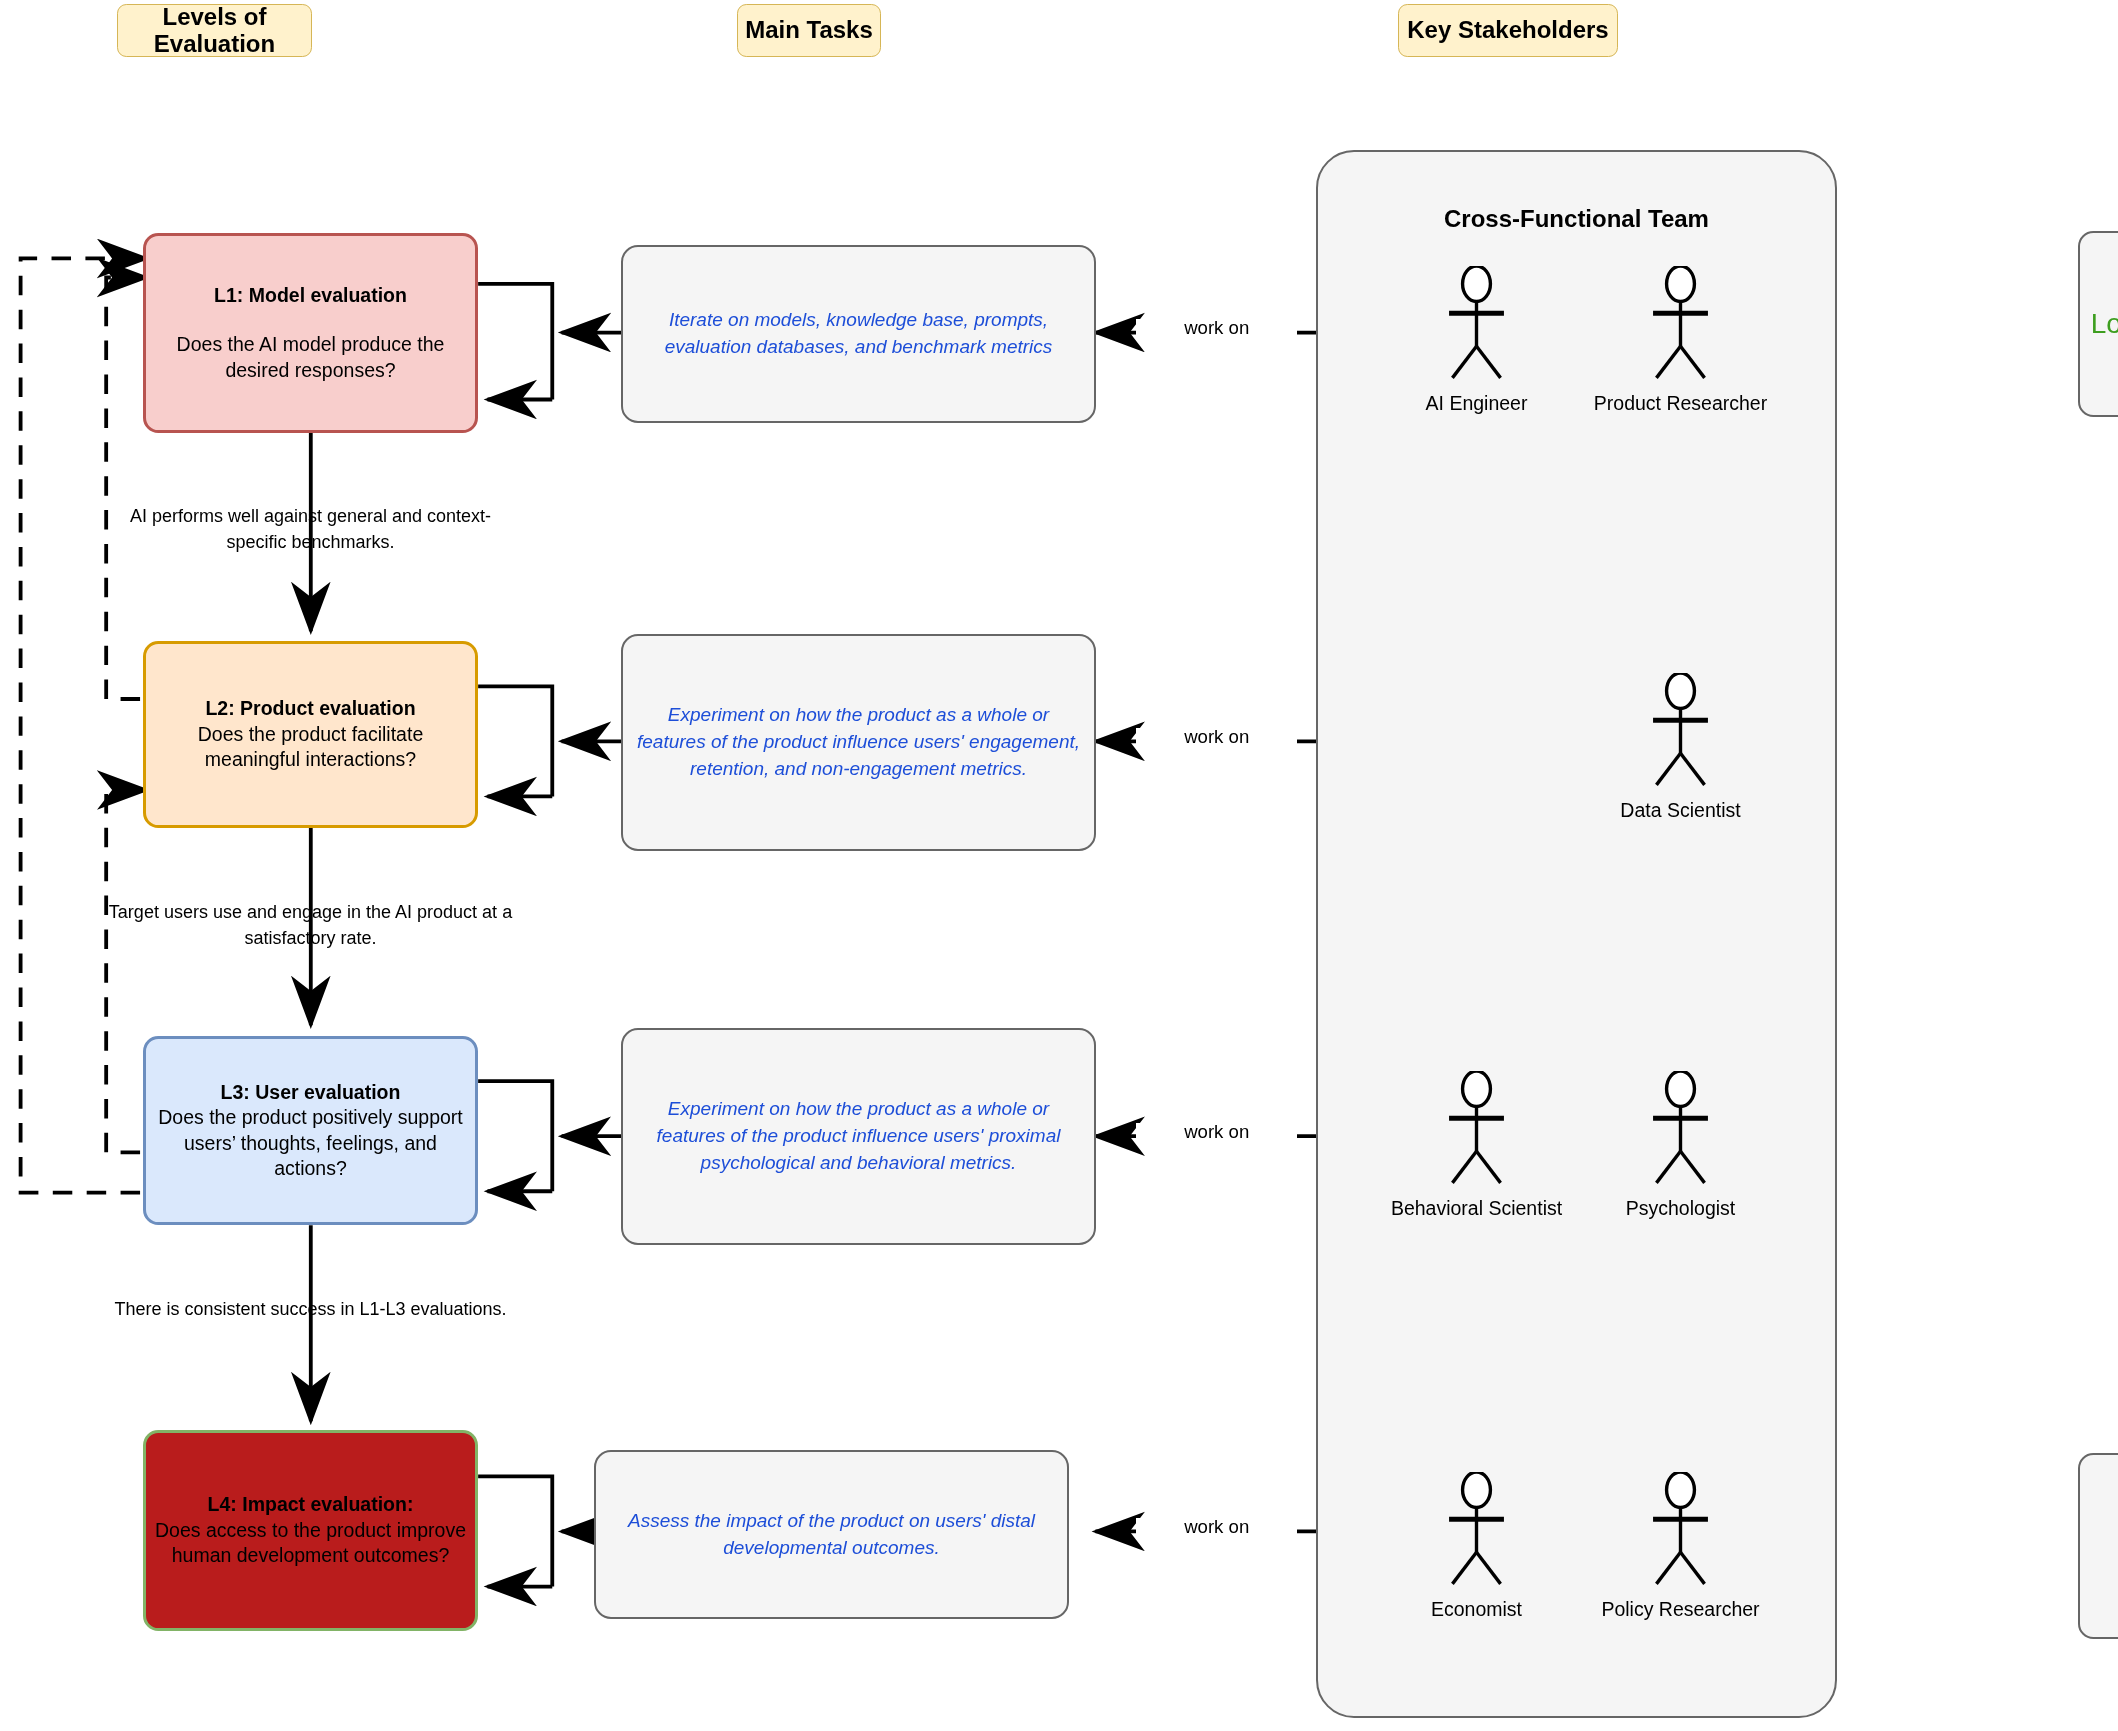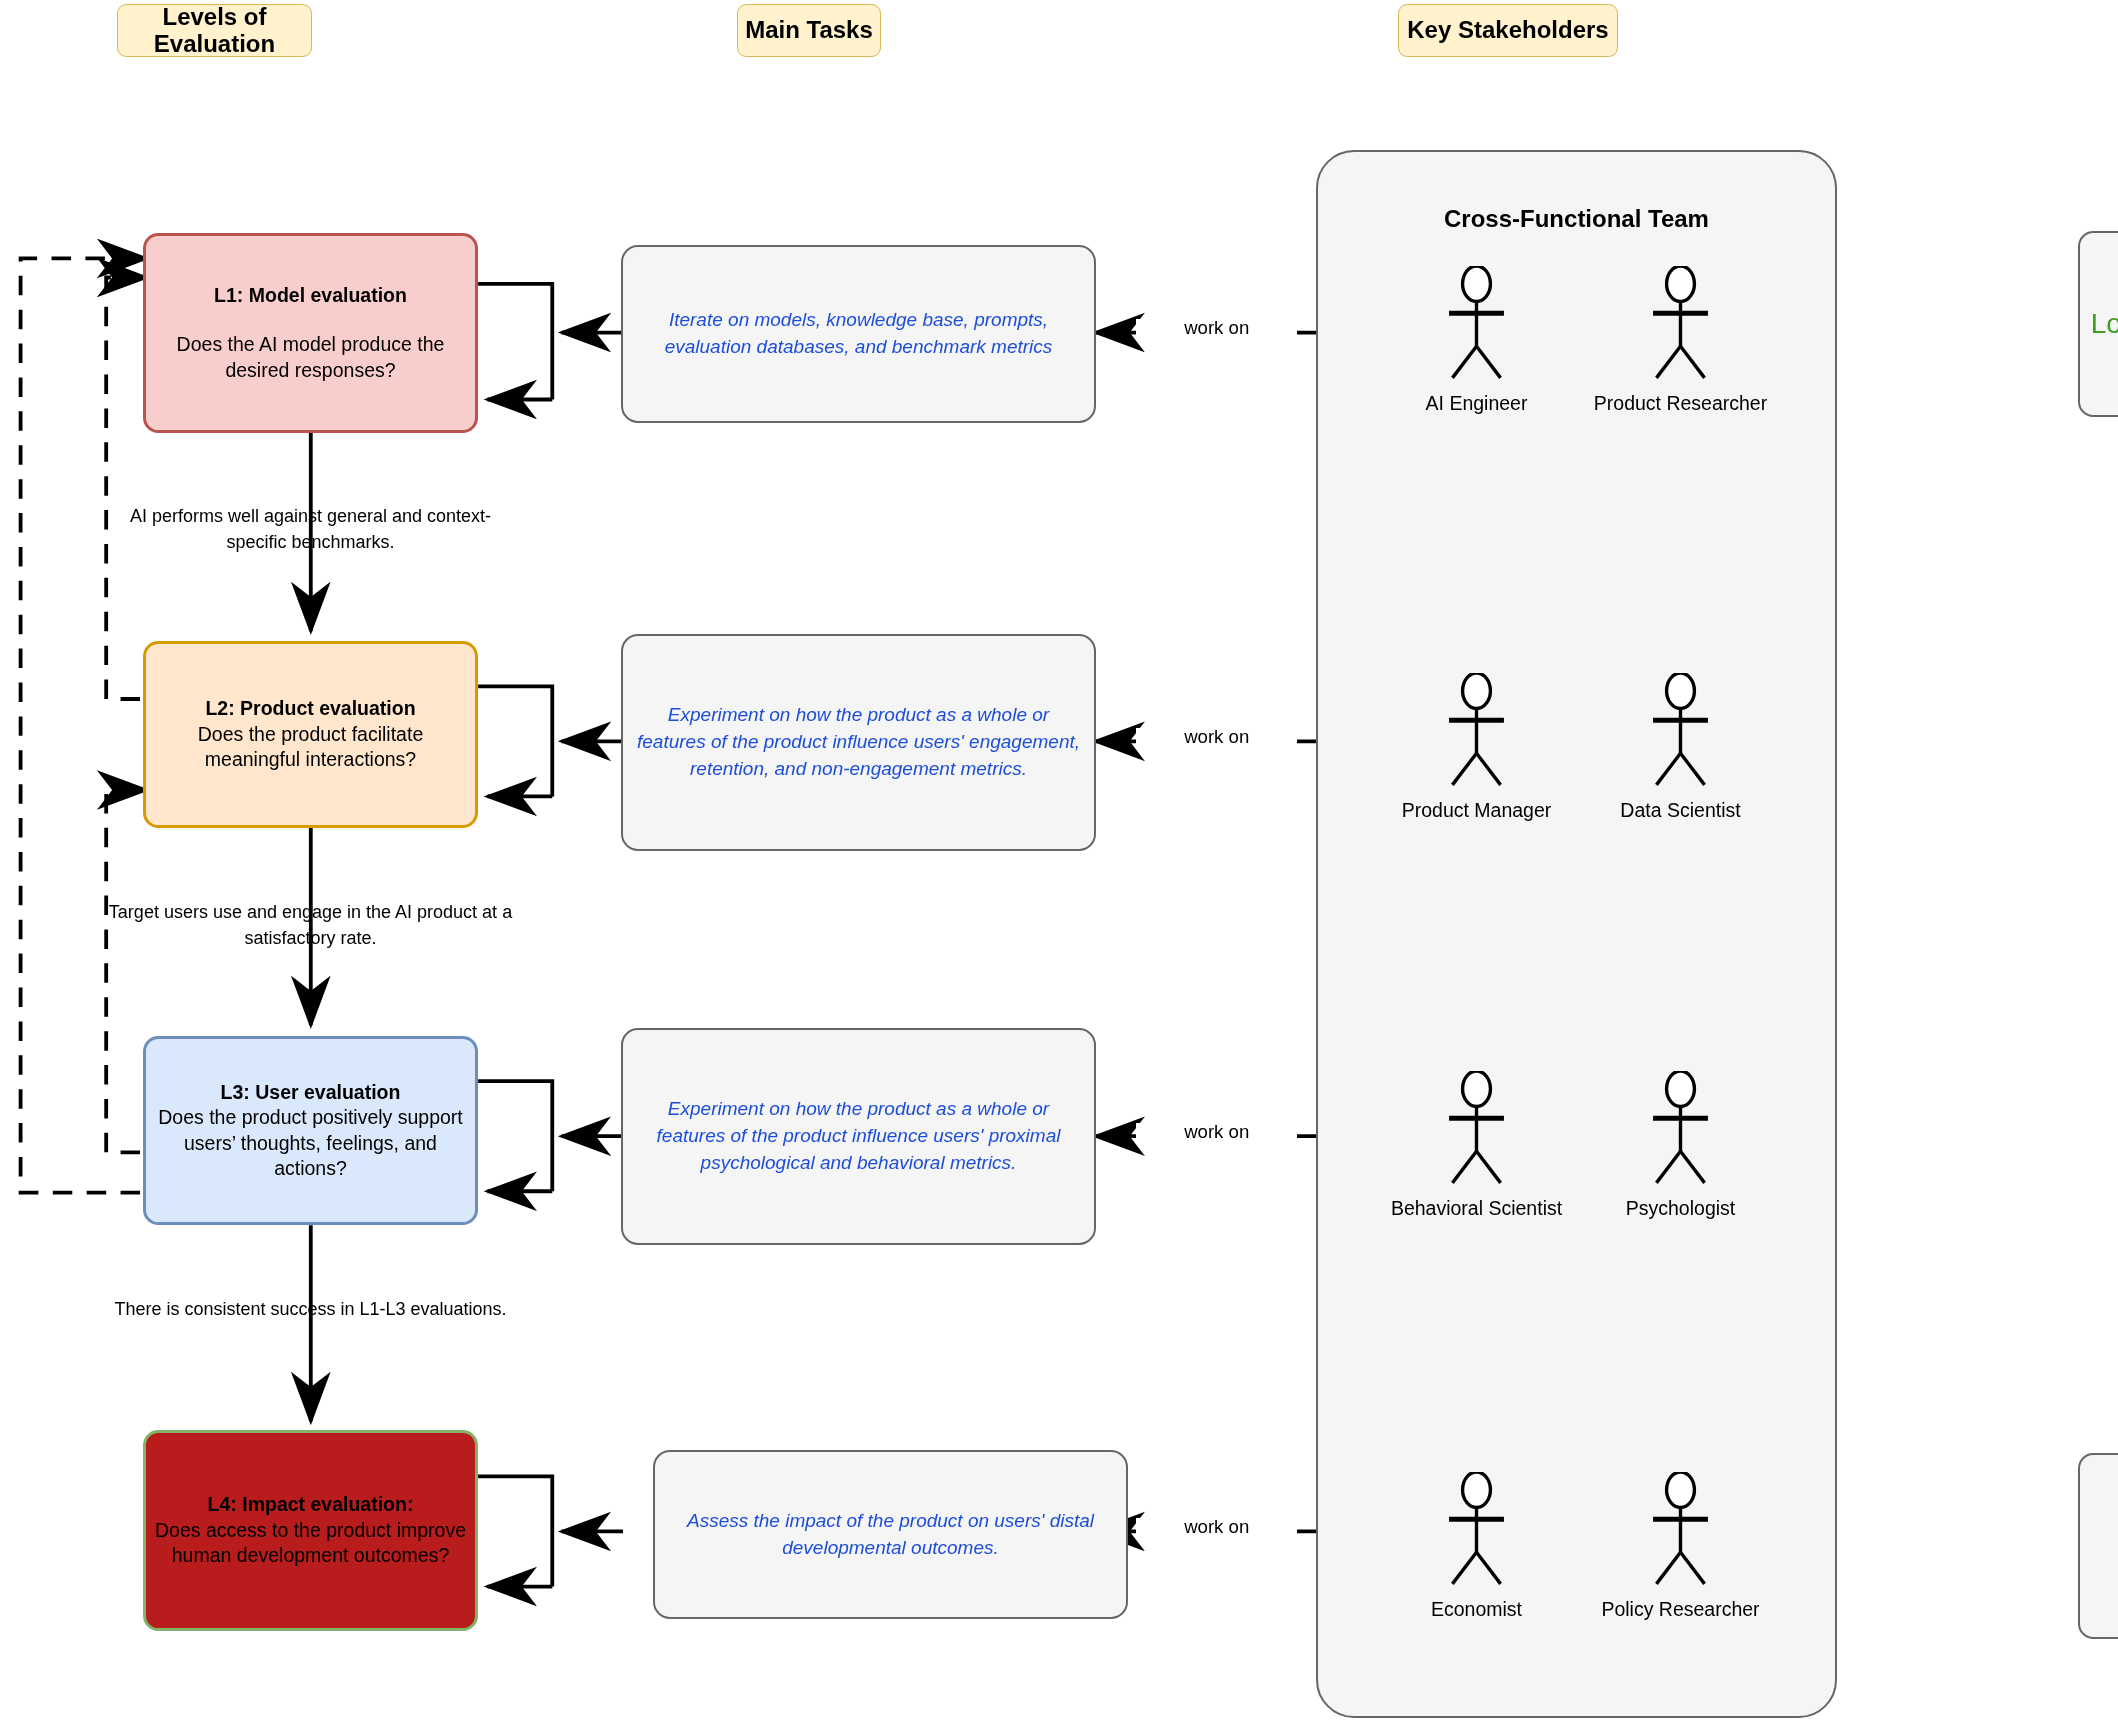--- a/index.html
+++ b/index.html
@@ -151,21 +151,21 @@
 
   <div class="abs task" style="left:621px;top:245px;width:475px;height:178px;font-size:19px;">
     <span>Iterate on models, knowledge base, prompts, evaluation databases, and benchmark metrics</span>
   </div>
   <div class="abs task" style="left:621px;top:634px;width:475px;height:217px;font-size:19px;">
     <span>Experiment on how the product as a whole or features of the product influence users' engagement, retention, and non-engagement metrics.</span>
   </div>
   <div class="abs task" style="left:621px;top:1028px;width:475px;height:217px;font-size:19px;">
     <span>Experiment on how the product as a whole or features of the product influence users' proximal psychological and behavioral metrics.</span>
   </div>
-  <div class="abs task" style="left:653px;top:1450px;width:475px;height:169px;font-size:19px;">
+  <div class="abs task" style="left:594px;top:1450px;width:475px;height:169px;font-size:19px;">
     <span>Assess the impact of the product on users' distal developmental outcomes.</span>
   </div>
 
   <div class="edge-label" style="left:107px;top:503px;width:407px;font-size:18px;">
     <span>AI performs well against general and context-specific benchmarks.</span>
   </div>
   <div class="edge-label" style="left:107px;top:899px;width:407px;font-size:18px;">
     <span>Target users use and engage in the AI product at a satisfactory rate.</span>
   </div>
   <div class="edge-label" style="left:107px;top:1296px;width:407px;font-size:18px;">
@@ -204,30 +204,20 @@
       <svg width="81" height="114" viewBox="0 0 190 270">
         <ellipse cx="95" cy="42" rx="33" ry="42" fill="#fff" stroke="#000" stroke-width="8"></ellipse>
         <line x1="95" y1="84" x2="95" y2="190" stroke="#000" stroke-width="8"></line>
         <line x1="30" y1="112" x2="160" y2="112" stroke="#000" stroke-width="12"></line>
         <line x1="95" y1="190" x2="38" y2="265" stroke="#000" stroke-width="8"></line>
         <line x1="95" y1="190" x2="152" y2="265" stroke="#000" stroke-width="8"></line>
       </svg>
       <div class="cap" style="font-size:19.5px;margin-top:12px;">Product Researcher</div>
     </div>
 
-    <div class="person" style="left:74px;top:521px;width:169px;">
-      <svg width="81" height="114" viewBox="0 0 190 270">
-        <ellipse cx="95" cy="42" rx="33" ry="42" fill="#fff" stroke="#000" stroke-width="8"></ellipse>
-        <line x1="95" y1="84" x2="95" y2="190" stroke="#000" stroke-width="8"></line>
-        <line x1="30" y1="112" x2="160" y2="112" stroke="#000" stroke-width="12"></line>
-        <line x1="95" y1="190" x2="38" y2="265" stroke="#000" stroke-width="8"></line>
-        <line x1="95" y1="190" x2="152" y2="265" stroke="#000" stroke-width="8"></line>
-      </svg>
-      <div class="cap" style="font-size:19.5px;margin-top:12px;">Product Manager</div>
-    </div>
     <div class="person" style="left:278px;top:521px;width:169px;">
       <svg width="81" height="114" viewBox="0 0 190 270">
         <ellipse cx="95" cy="42" rx="33" ry="42" fill="#fff" stroke="#000" stroke-width="8"></ellipse>
         <line x1="95" y1="84" x2="95" y2="190" stroke="#000" stroke-width="8"></line>
         <line x1="30" y1="112" x2="160" y2="112" stroke="#000" stroke-width="12"></line>
         <line x1="95" y1="190" x2="38" y2="265" stroke="#000" stroke-width="8"></line>
         <line x1="95" y1="190" x2="152" y2="265" stroke="#000" stroke-width="8"></line>
       </svg>
       <div class="cap" style="font-size:19.5px;margin-top:12px;">Data Scientist</div>
     </div>

